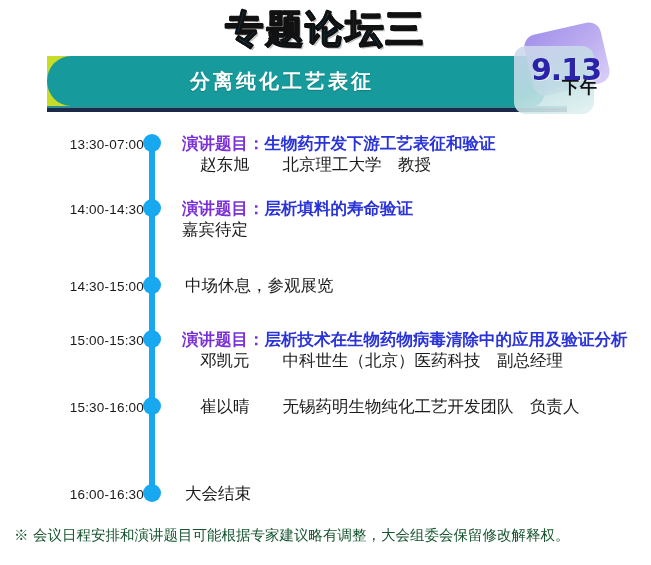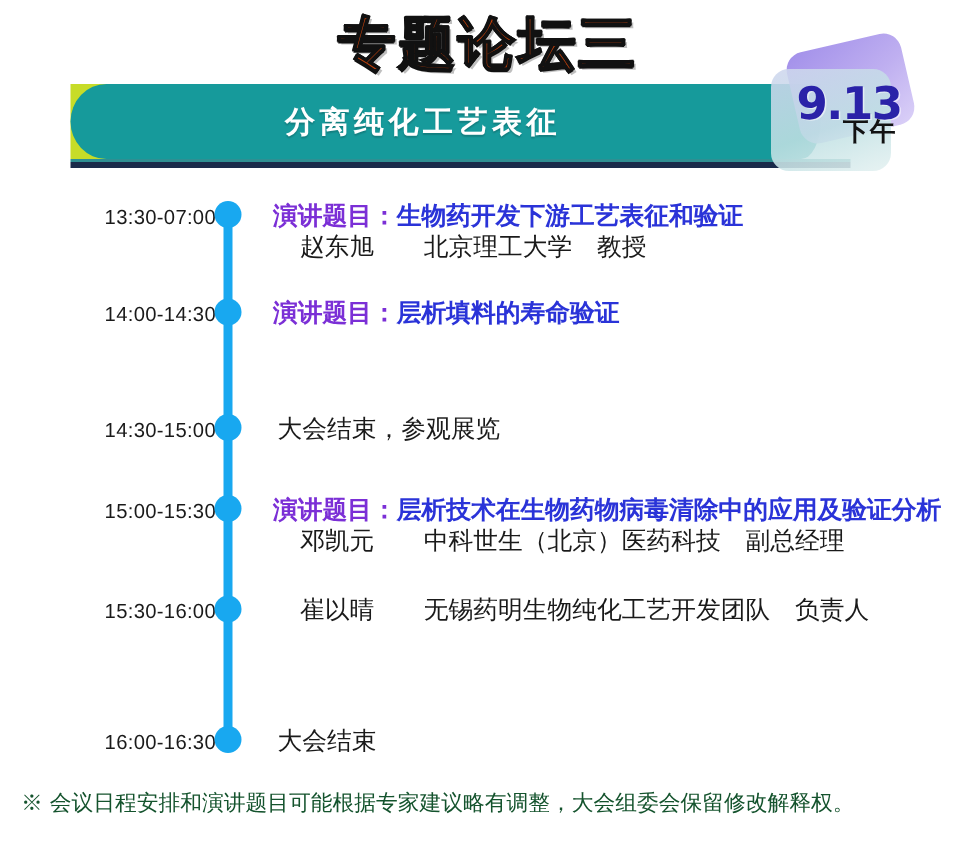--- a/index.html
+++ b/index.html
@@ -13,21 +13,21 @@
   #poster{position:relative;width:651px;height:565px;}
 
   
   .main-title{
     position:absolute;left:0;top:4px;width:651px;
     text-align:center;
     font-family:"DejaVu Sans","Liberation Sans",sans-serif;
     font-weight:bold;
     font-size:38px;
     letter-spacing:2px;
-    color:#c2410c;
+    color:#0c4a6e;
     -webkit-text-stroke:1.2px #111111;
     text-shadow: 1px 0 0 #111, -1px 0 0 #111, 0 1px 0 #111, 0 -1px 0 #111,
                  2px 2px 0 rgba(0,0,0,.25);
     line-height:50px;
   }
 
   
   .banner-wrap{position:absolute;left:47px;top:56px;width:500px;height:50px;}
   .banner-lime{
     position:absolute;left:0;top:0;width:70px;height:50px;
@@ -161,27 +161,28 @@
         <div class="row-body" style="top: 133px;">
           <div class="talk-line"><span class="talk-label">演讲题目：</span><span class="talk-title">生物药开发下游工艺表征和验证</span></div>
           <div class="speaker-line speaker-indent">赵东旭　　北京理工大学　教授</div>
         </div>
       </div>
       <div class="row" style="top: 0px;">
         <div class="row-time" style="top: 202px;">14:00-14:30</div>
         <div class="row-dot" style="top: 199px;"></div>
         <div class="row-body" style="top: 198px;">
           <div class="talk-line"><span class="talk-label">演讲题目：</span><span class="talk-title">层析填料的寿命验证</span></div>
+          <div class="speaker-line">嘉宾待定</div>
         </div>
       </div>
       <div class="row" style="top: 0px;">
         <div class="row-time" style="top: 279px;">14:30-15:00</div>
         <div class="row-dot" style="top: 276px;"></div>
         <div class="row-body" style="top: 275px;">
-          <div class="plain-line">大会结束，参观展览</div>
+          <div class="plain-line">中场休息，参观展览</div>
         </div>
       </div>
       <div class="row" style="top: 0px;">
         <div class="row-time" style="top: 333px;">15:00-15:30</div>
         <div class="row-dot" style="top: 330px;"></div>
         <div class="row-body" style="top: 329px;">
           <div class="talk-line"><span class="talk-label">演讲题目：</span><span class="talk-title">层析技术在生物药物病毒清除中的应用及验证分析</span></div>
           <div class="speaker-line speaker-indent">邓凯元　　中科世生（北京）医药科技　副总经理</div>
         </div>
       </div>

